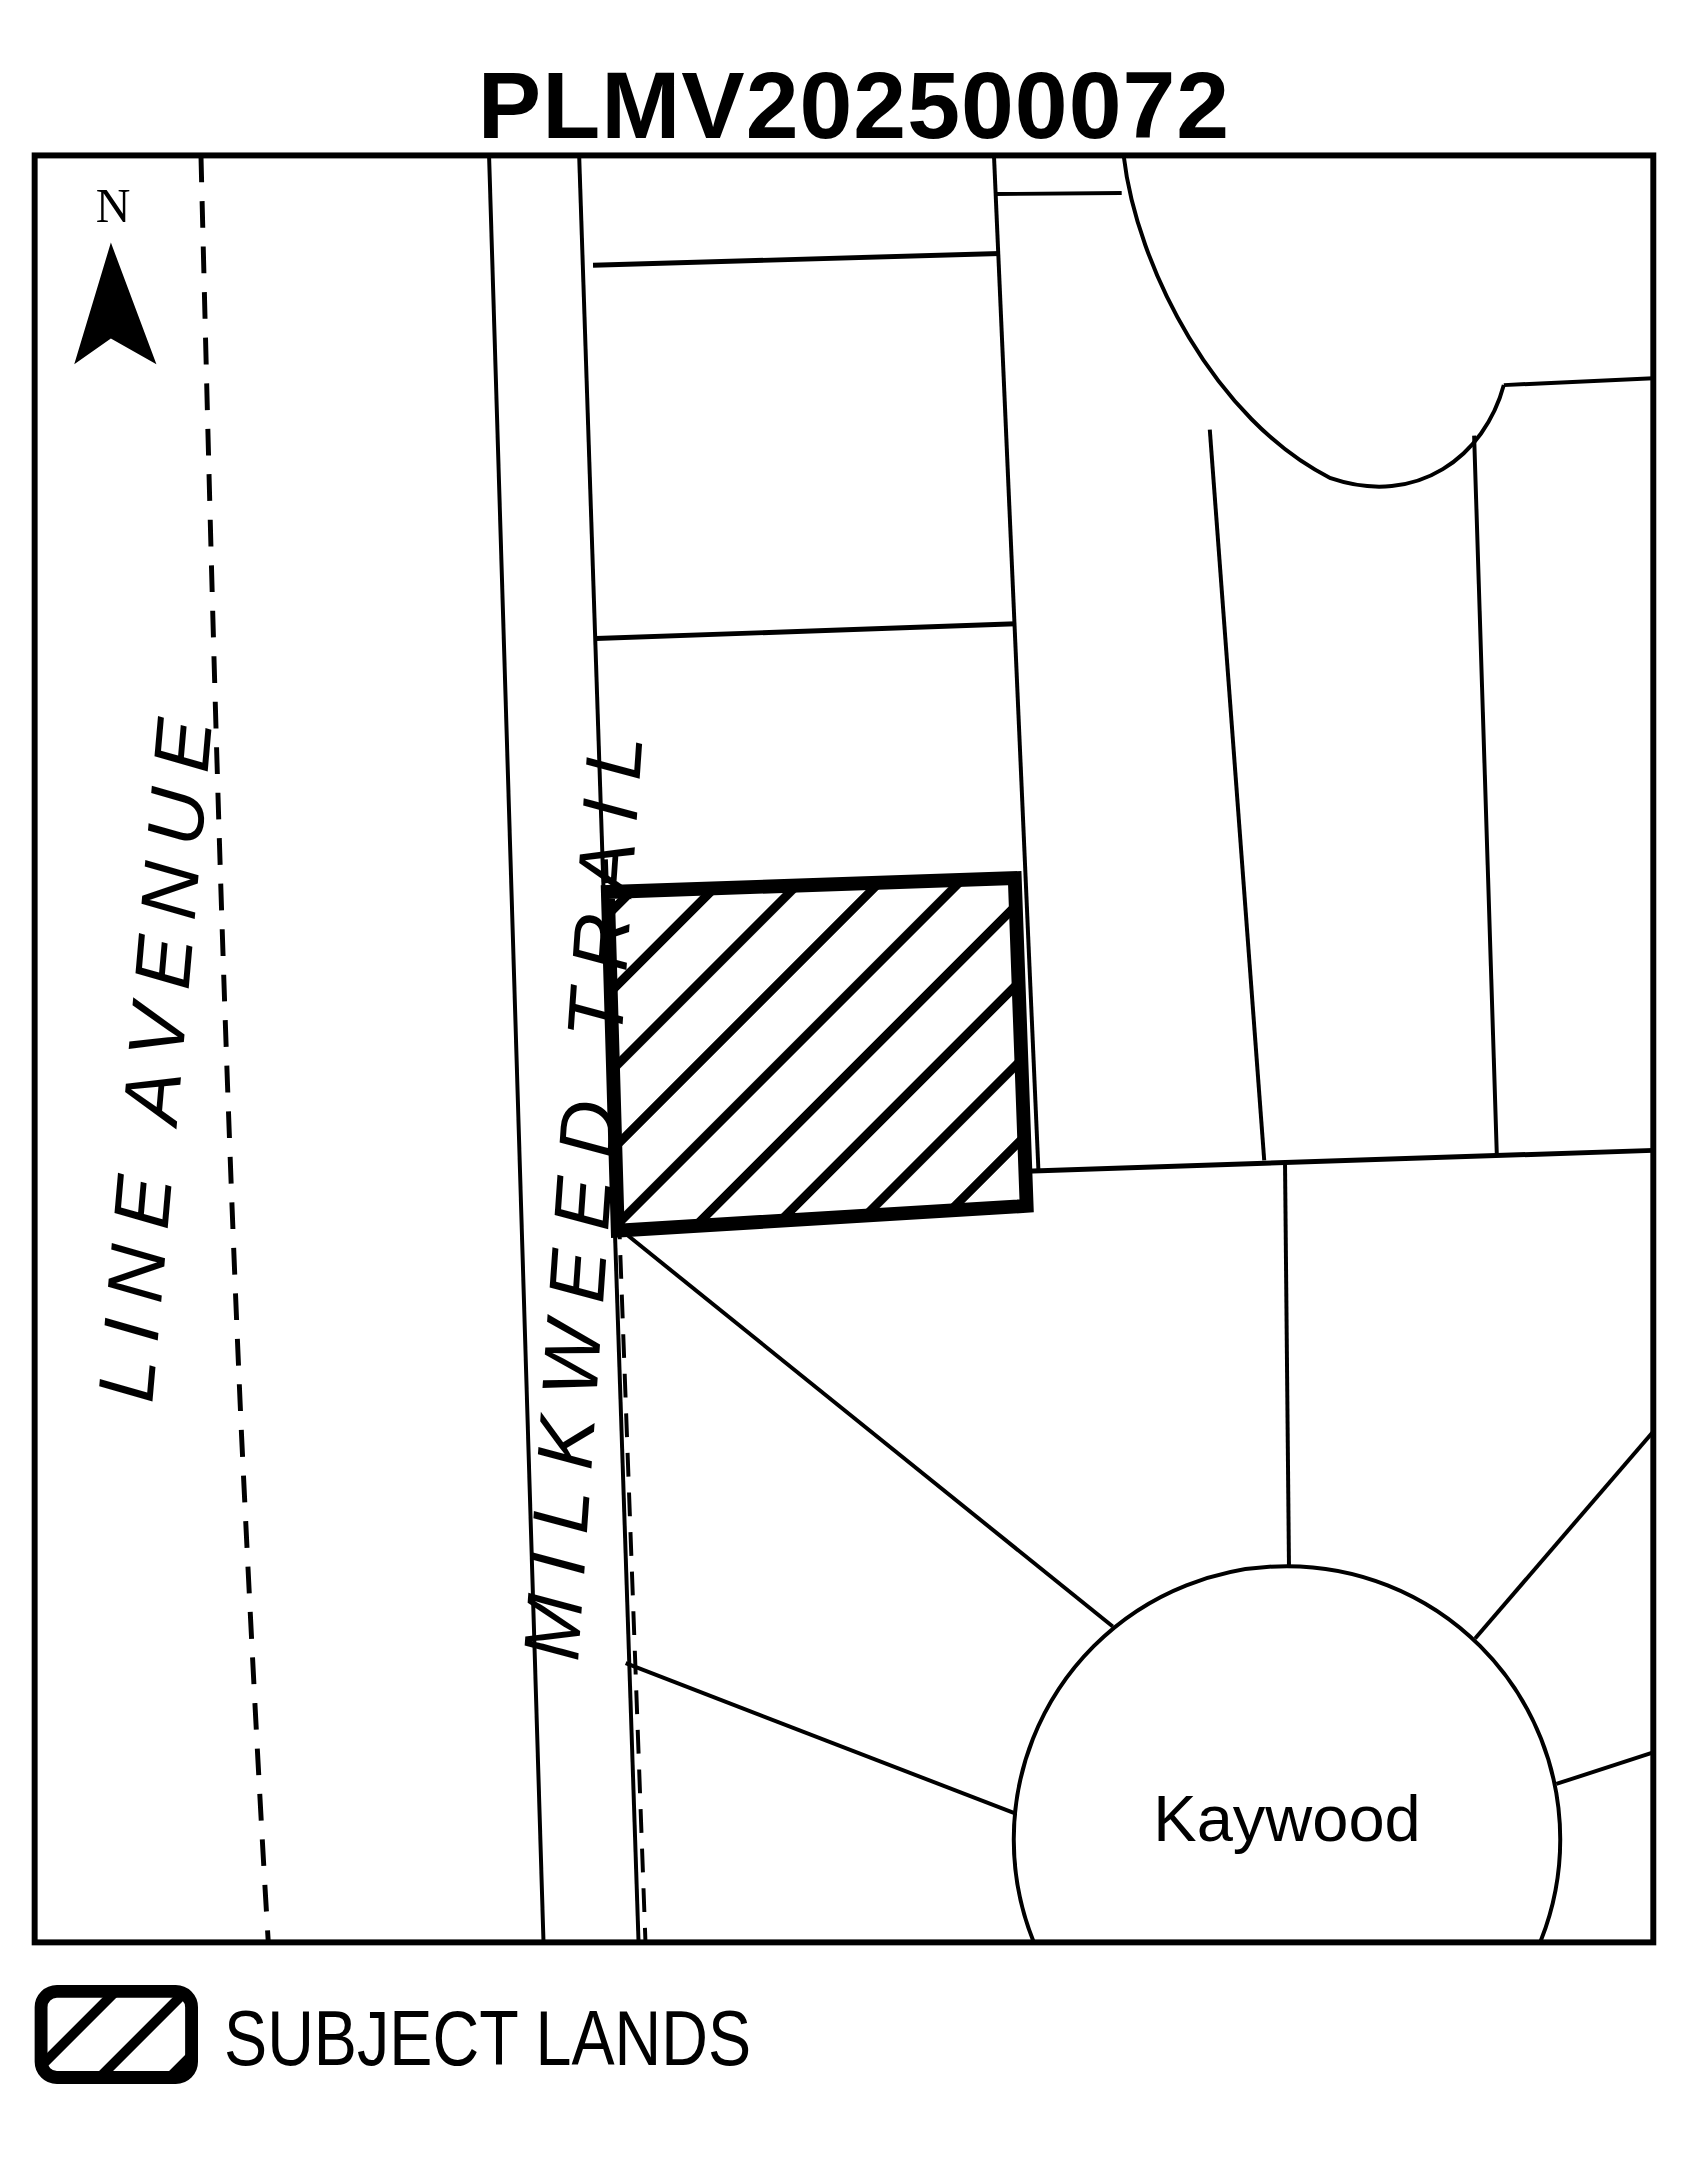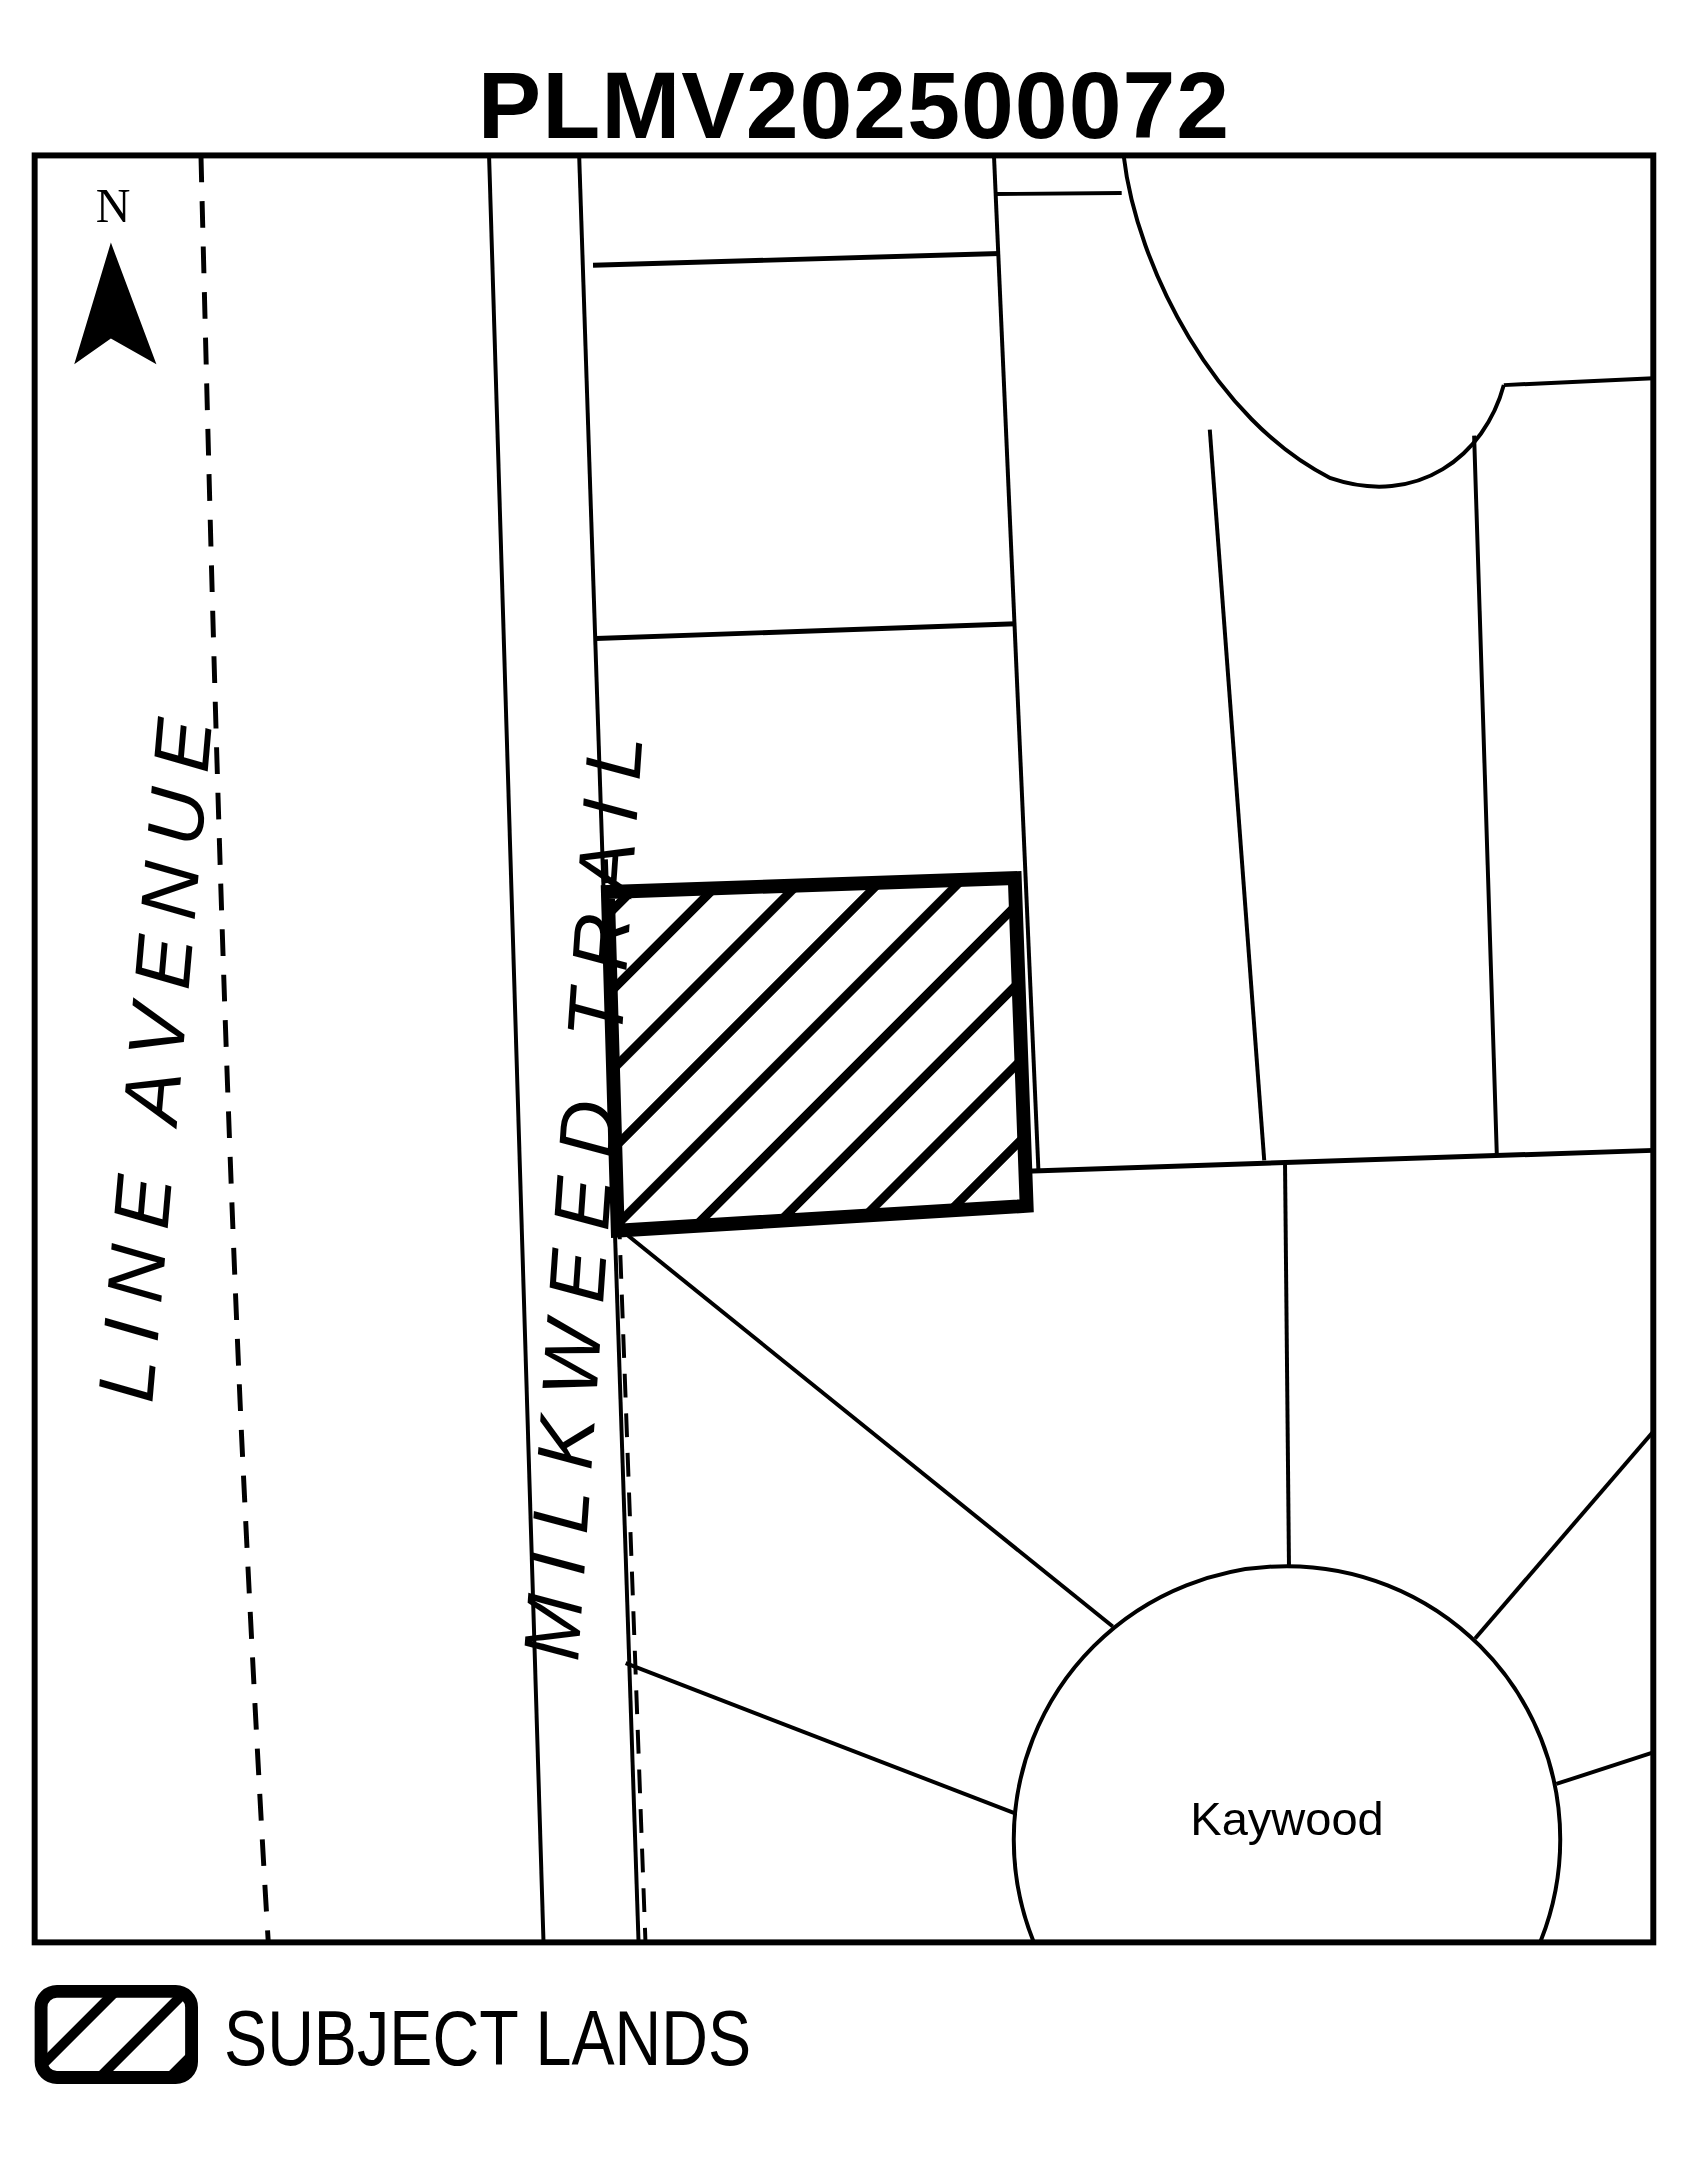--- a/index.html
+++ b/index.html
@@ -35,21 +35,21 @@
     transform:translate(-50%,-50%) rotate(-85deg);
   }
   .milkweed-trail{
     top:1188px;left:584px;
     letter-spacing:20px;
     transform:translate(-50%,-50%) rotate(-86deg);
   }
   .court-label{
     top:1818px;left:1287px;
     transform:translate(-50%,-50%);
-    font-size:47px;line-height:85px;
+    font-size:65px;line-height:85px;
     text-align:center;white-space:nowrap;
   }
   .legend-label{
     top:2038px;left:224px;
     transform:translateY(-50%) scaleX(0.84);
     transform-origin:left center;
     font-size:77px;white-space:nowrap;
   }
   svg{display:block;}
 </style>

